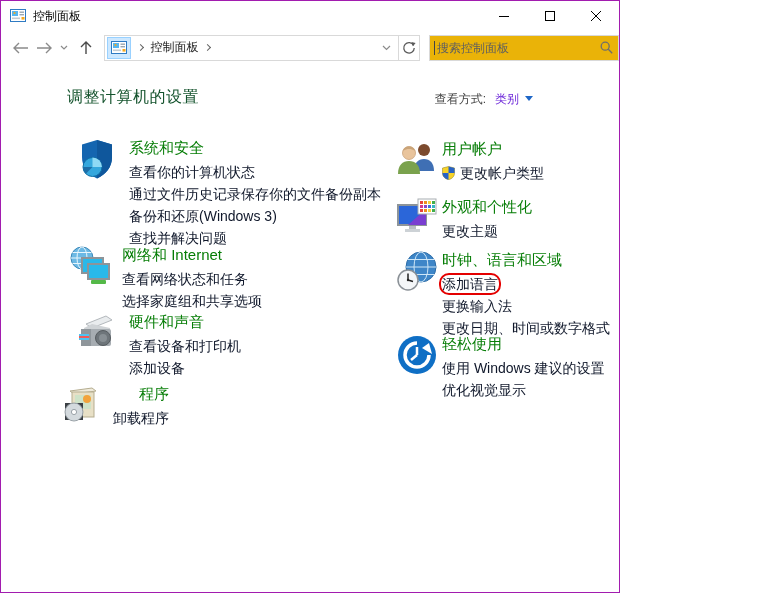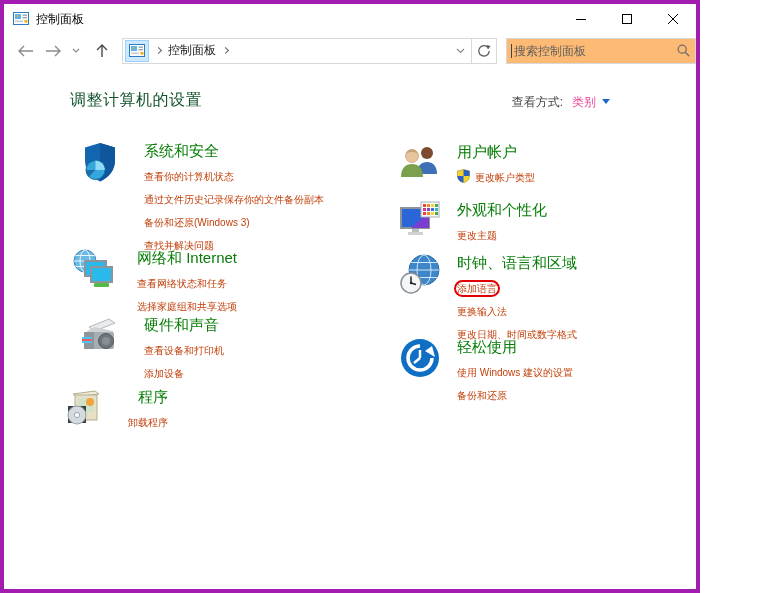--- a/index.html
+++ b/index.html
@@ -1,19 +1,19 @@
 <!DOCTYPE html>
 <html><head>
 <meta charset="utf-8">
 <style>
   * { box-sizing: border-box; margin: 0; padding: 0; }
   html,body { width:784px; height:593px; }
   body { font-family:"Liberation Sans", sans-serif; background:#fff; }
-  .window { position:relative; width:700px; height:593px; background:#fff;
-            border:4px solid #a21caf; overflow:hidden; }
+  .window { position:relative; width:620px; height:593px; background:#fff;
+            border:1px solid #a21caf; overflow:hidden; }
 
   
   .titlebar { height:30px; display:flex; align-items:center; }
   .titlebar-icon { width:16px; height:16px; margin:0 7px 0 9px; flex:0 0 auto; }
   .titlebar-title { font-size:12px; color:#000; }
   .window-controls { margin-left:auto; display:flex; height:30px; }
   .win-btn { width:46px; height:30px; display:flex; align-items:center; justify-content:center;
              background:transparent; border:none; cursor:pointer; }
 
   
@@ -30,46 +30,46 @@
                    justify-content:center; background:#cde8ff; border:1px solid #99d1ff; }
   .crumb-chevron { width:5px; height:5px; border-right:1px solid #636363; border-bottom:1px solid #636363;
                    transform:rotate(-45deg); margin:0 7px; flex:0 0 auto; }
   .crumb-text { font-size:12px; color:#1a1a1a; white-space:nowrap; cursor:pointer; }
   .addr-spacer { flex:1; }
   .addr-dd { width:22px; height:24px; display:flex; align-items:center; justify-content:center;
              border:none; background:transparent; cursor:pointer; }
   .btn-refresh { width:28px; height:26px; border:1px solid #d9d9d9; border-left:none;
                  background:#fff; display:flex; align-items:center; justify-content:center; cursor:pointer; }
   .searchbox { margin-left:9px; width:209px; height:26px; border:1px solid #d9d9d9;
-               display:flex; align-items:center; background:#fdba74; }
+               display:flex; align-items:center; background:#eab308; }
   .search-caret { width:1px; height:14px; background:#444; margin-left:4px; }
   .searchbox input { flex:1; border:none; outline:none; font-size:12px; color:#5f5f5f;
                      padding:0 2px; font-family:inherit; background:transparent; }
   .searchbox input::placeholder { color:#5f5f5f; opacity:1; }
   .search-glass { width:24px; display:flex; align-items:center; justify-content:center;
                   background:transparent; border:none; cursor:pointer; }
 
   
   .page-heading { position:absolute; left:66px; top:86px; font-size:16px; font-weight:normal;
                   color:#14532d; letter-spacing:0.5px; }
   .view-by { position:absolute; top:90px; right:86px; font-size:12px; color:#444; white-space:nowrap; }
-  .view-by-value { color:#ec4899; margin-left:9px; cursor:pointer; }
+  .view-by-value { color:#6d28d9; margin-left:9px; cursor:pointer; }
   .view-by-arrow { display:inline-block; width:0; height:0; border-left:4px solid transparent;
                    border-right:4px solid transparent; border-top:5px solid #1e66c7;
                    margin-left:6px; vertical-align:2px; }
 
   
-  .section { position:absolute; display:flex;gap:12px; }
+  .section { position:absolute; display:flex; }
   .cat-icon { width:42px; height:42px; flex:0 0 auto; }
   .col-left  .cat-body { margin-left:11px; }
   .col-right .cat-body { margin-left:4px; }
   .cat-title { display:inline-block; font-size:15px; color:#067d06; text-decoration:none;
                cursor:pointer; line-height:20px; margin-bottom:3px; white-space:nowrap; }
   .task-row { line-height:21px; white-space:nowrap; }
-  .task-link { font-size:10px; color:#c2410c; text-decoration:none; cursor:pointer; }
+  .task-link { font-size:14px; color:#0f172a; text-decoration:none; cursor:pointer; }
   .task-link.highlighted { outline:2px solid #e40000; outline-offset:1px;border-radius:7px; }
   .uac-shield { display:inline-block; vertical-align:-2px; margin-right:5px; }
 </style>
 </head>
 <body>
 
 <div class="window">
 
   <div class="titlebar">
     <span class="titlebar-icon">
@@ -339,18 +339,18 @@
         <path d="M21 9 A12 12 0 1 0 33 21" fill="none" stroke="#fff" stroke-width="3.5"></path>
         <polygon points="33,9 36,20 26,14" fill="#fff"></polygon>
         <line x1="21" y1="21" x2="21" y2="13" stroke="#fff" stroke-width="2.5"></line>
         <line x1="21" y1="21" x2="15" y2="26" stroke="#fff" stroke-width="2.5"></line>
       </svg>
     </div>
     <div class="cat-body">
       <a class="cat-title">轻松使用</a>
       <div class="task-list">
           <div class="task-row"><a class="task-link">使用 Windows 建议的设置</a></div>
-          <div class="task-row"><a class="task-link">备份和还原</a></div>
+          <div class="task-row"><a class="task-link">优化视觉显示</a></div>
         </div>
     </div>
   </div>
 
 </div>
 
 </body></html>

